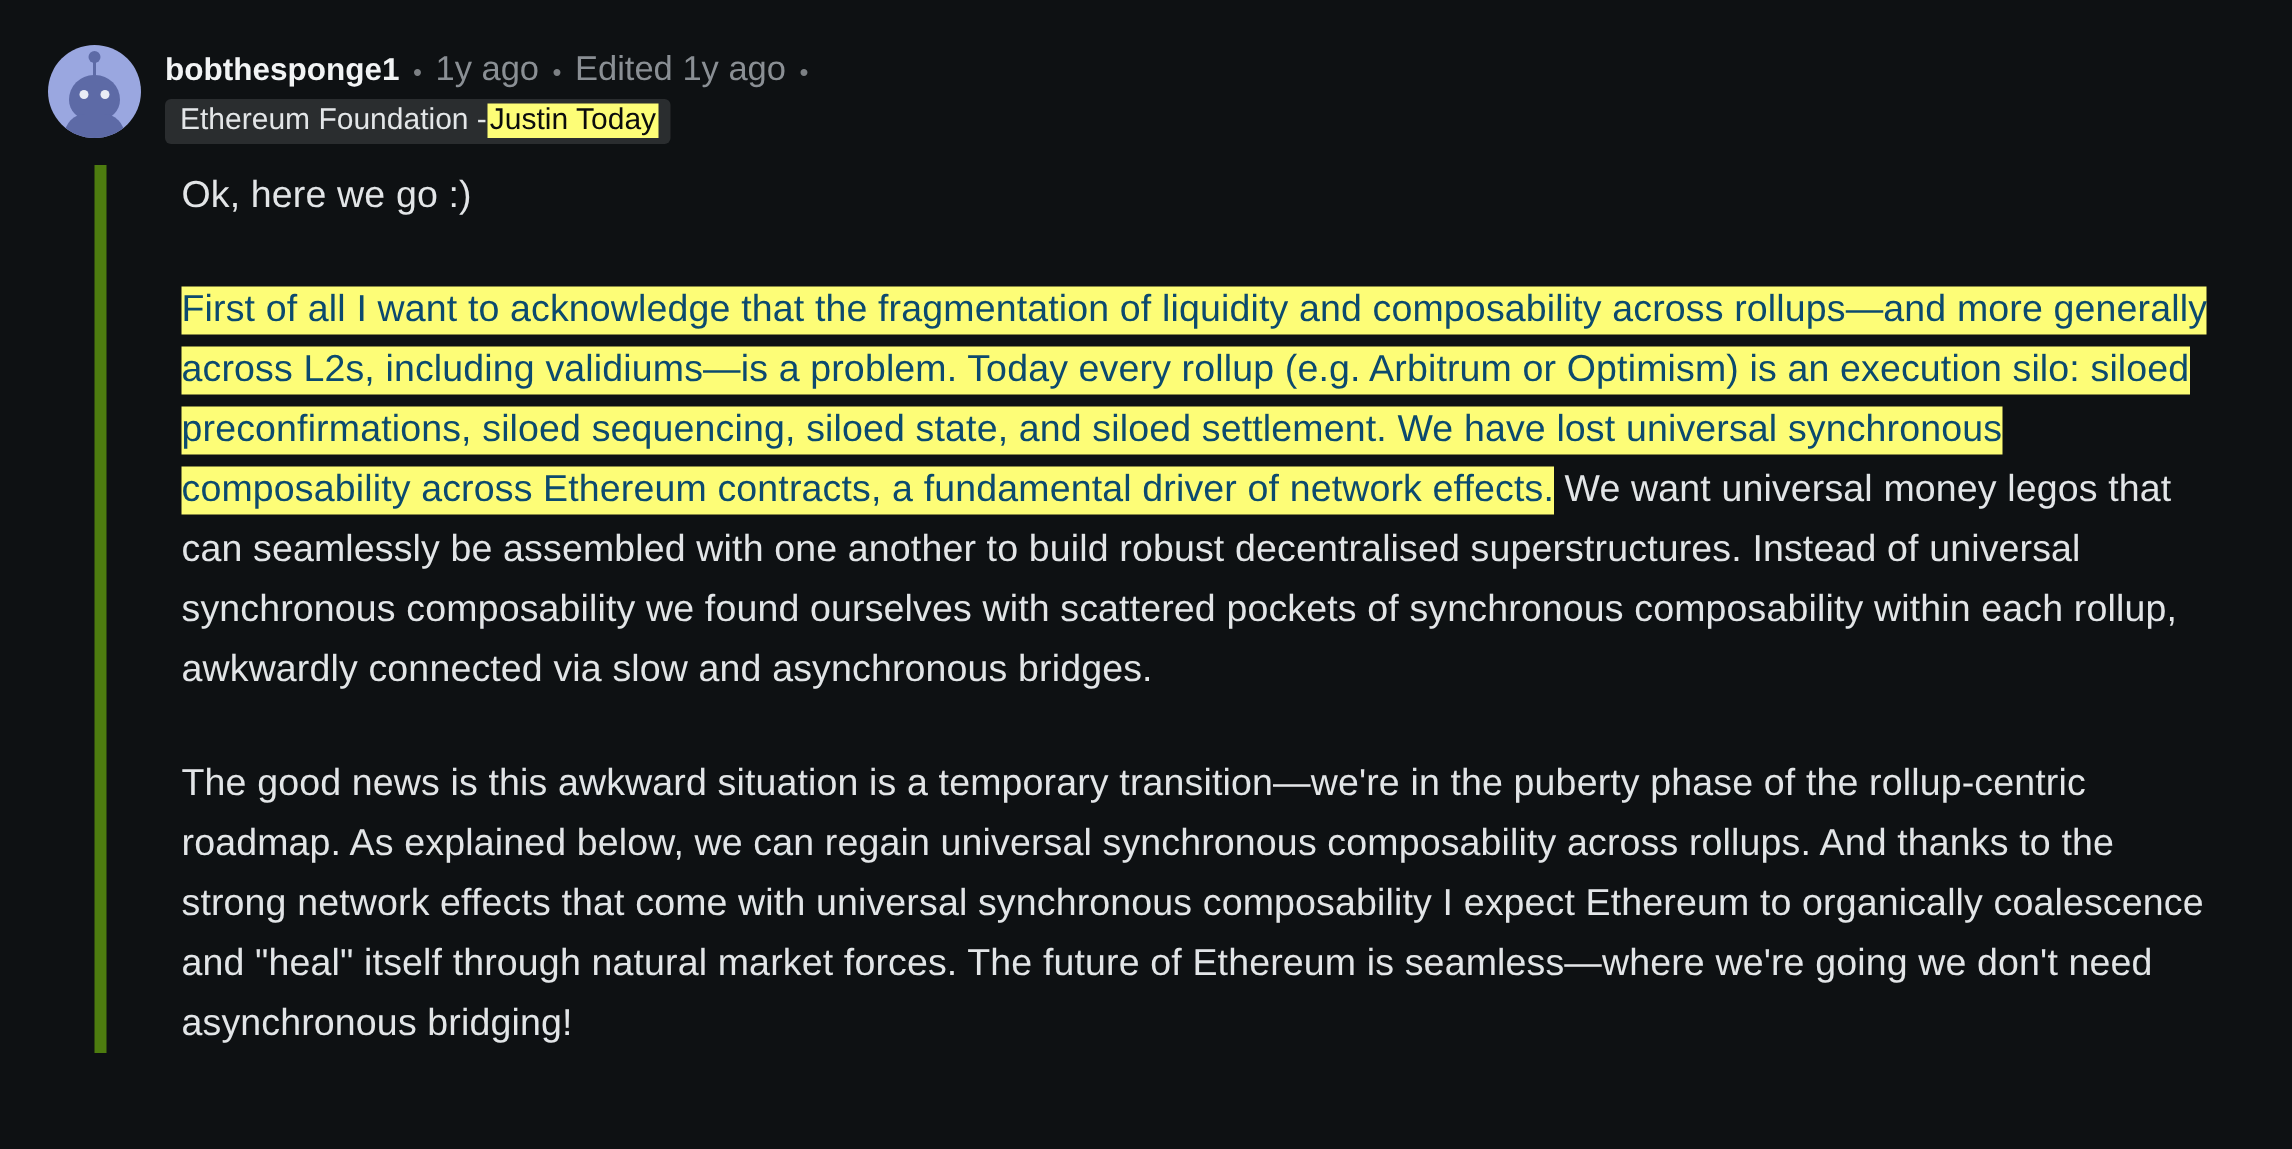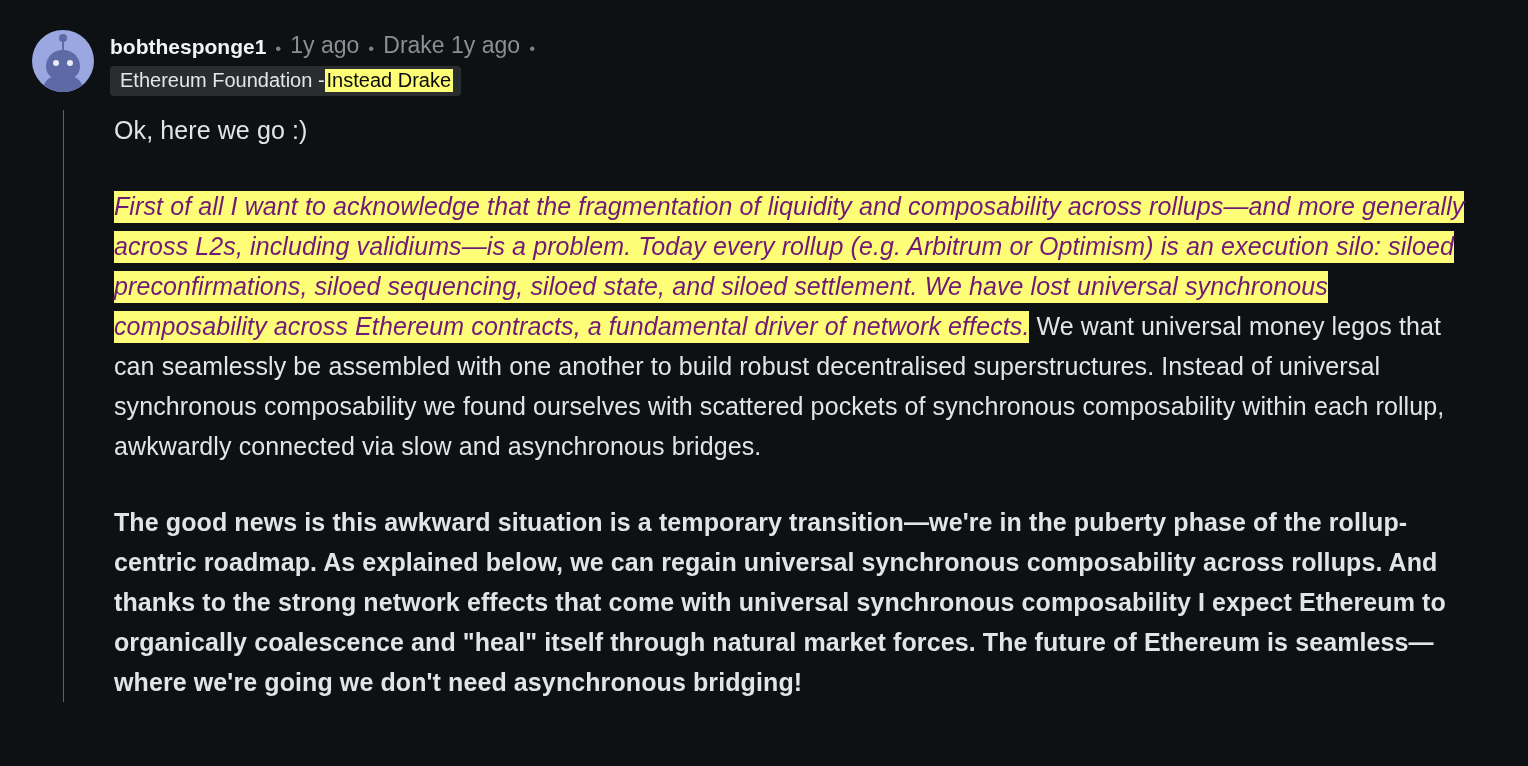--- a/index.html
+++ b/index.html
@@ -129,41 +129,40 @@
   }
   .flair .hl {
     background: #fdfd77;
     color: #0b0c0d;
     padding: 0 2px;
   }
 
   .body-col {
     margin-top: 14px;
     margin-left: 31px;
-    border-left: 1px solid #4d7c0f;
+    border-left: 8px solid #4d7c0f;
     padding-left: 50px;
     padding-right: 48px;
   }
 
   .para {
     font-size: 25px;
     line-height: 40px;
     color: #e2e5e7;
     margin: 0 0 36px 0;
     letter-spacing: 0.1px;
   }
-  .para:last-child { margin-bottom: 16px; font-weight: bold; }
+  .para:last-child { margin-bottom: 16px; }
 
   .hl-text {
     background: #fdfd77;
-    color: #701a75;
+    color: #0c4a6e;
     box-decoration-break: clone;
     -webkit-box-decoration-break: clone;
     padding: 1px 0 3px 0;
-    font-style: italic;
   }
 </style>
 </head>
 <body>
 
 <div class="comment-root">
 
   <div class="comment-header">
 
     <div class="avatar">
@@ -175,27 +174,27 @@
       </div>
       <div class="body"></div>
     </div>
 
     <div class="header-right">
       <div class="meta-line">
         <span class="username">bobthesponge1</span>
         <span class="dot-sep">•</span>
         <span class="meta-time">1y ago</span>
         <span class="dot-sep">•</span>
-        <span class="meta-time">Drake 1y ago</span>
+        <span class="meta-time">Edited 1y ago</span>
         <span class="dot-sep">•</span>
       </div>
 
       <div class="flair">
         <span>Ethereum Foundation - </span>
-          <span class="hl">Instead Drake</span>
+          <span class="hl">Justin Today</span>
       </div>
     </div>
   </div>
 
   <div class="body-col">
     <p class="para">
       <span>Ok, here we go :)</span>
     </p>
     <p class="para">
       <span class="hl-text">First of all I want to acknowledge that the fragmentation of liquidity and composability across rollups—and more generally across L2s, including validiums—is a problem. Today every rollup (e.g. Arbitrum or Optimism) is an execution silo: siloed preconfirmations, siloed sequencing, siloed state, and siloed settlement. We have lost universal synchronous composability across Ethereum contracts, a fundamental driver of network effects.</span><span> We want universal money legos that can seamlessly be assembled with one another to build robust decentralised superstructures. Instead of universal synchronous composability we found ourselves with scattered pockets of synchronous composability within each rollup, awkwardly connected via slow and asynchronous bridges.</span>

